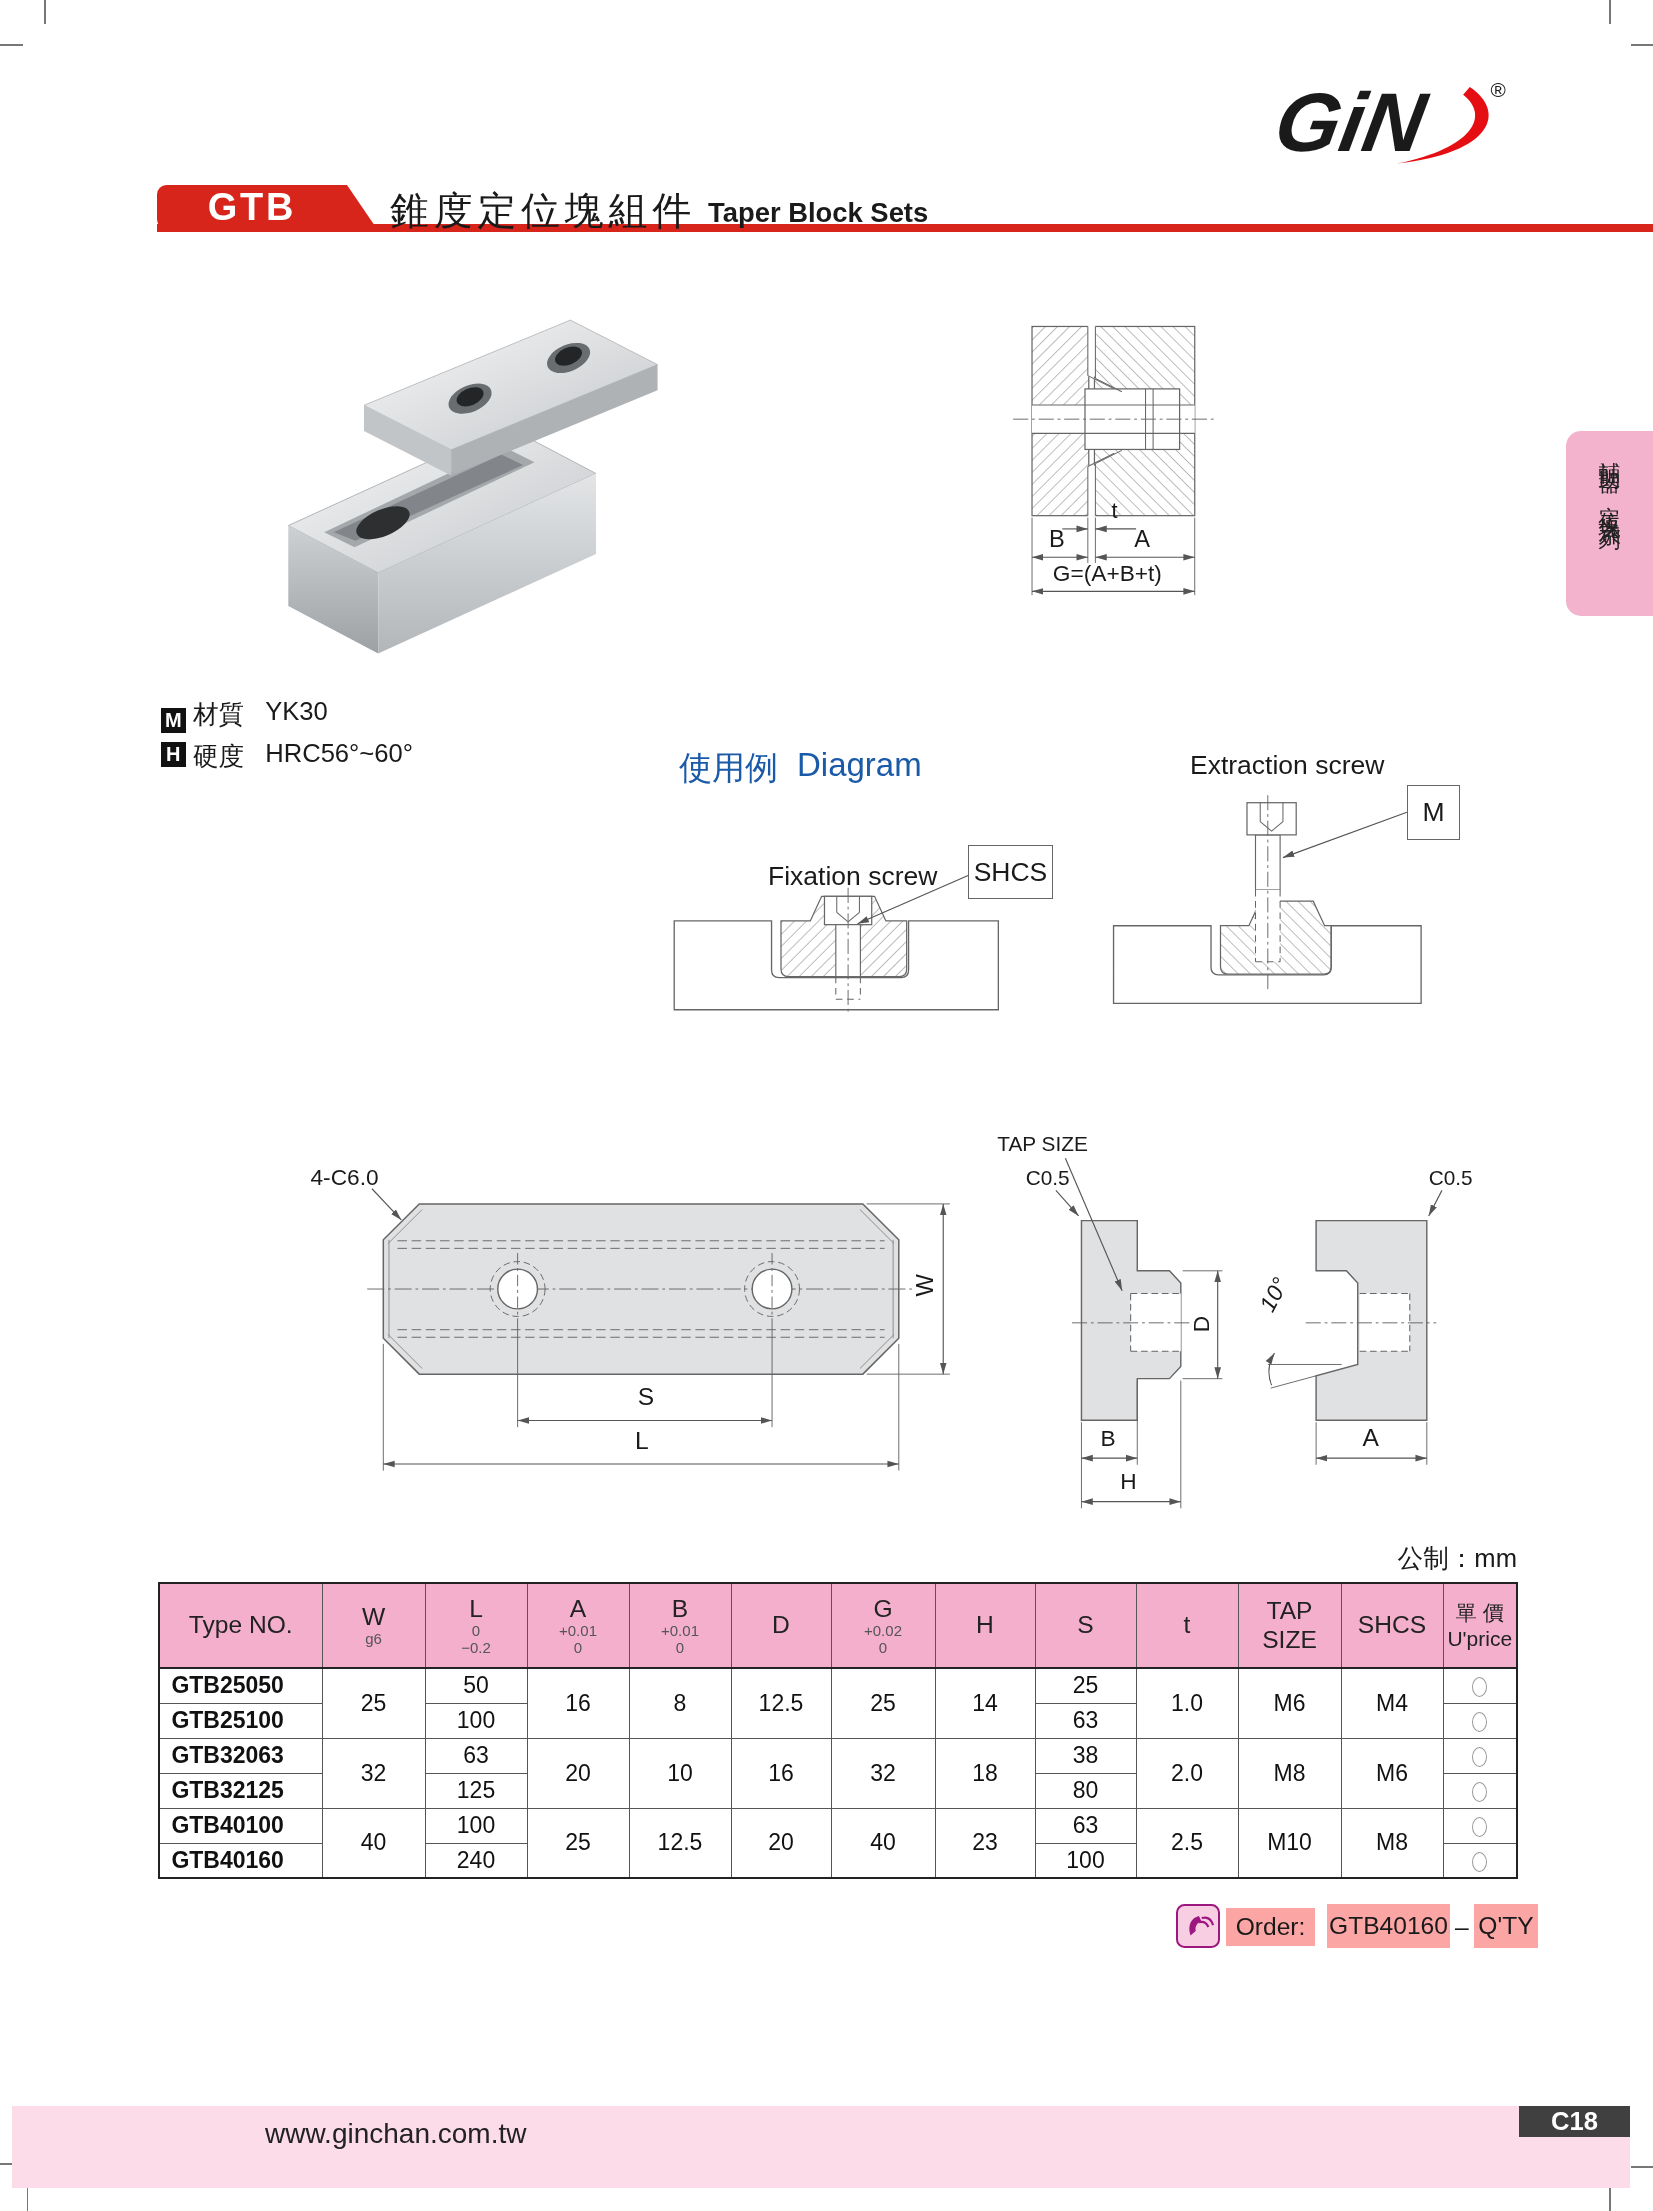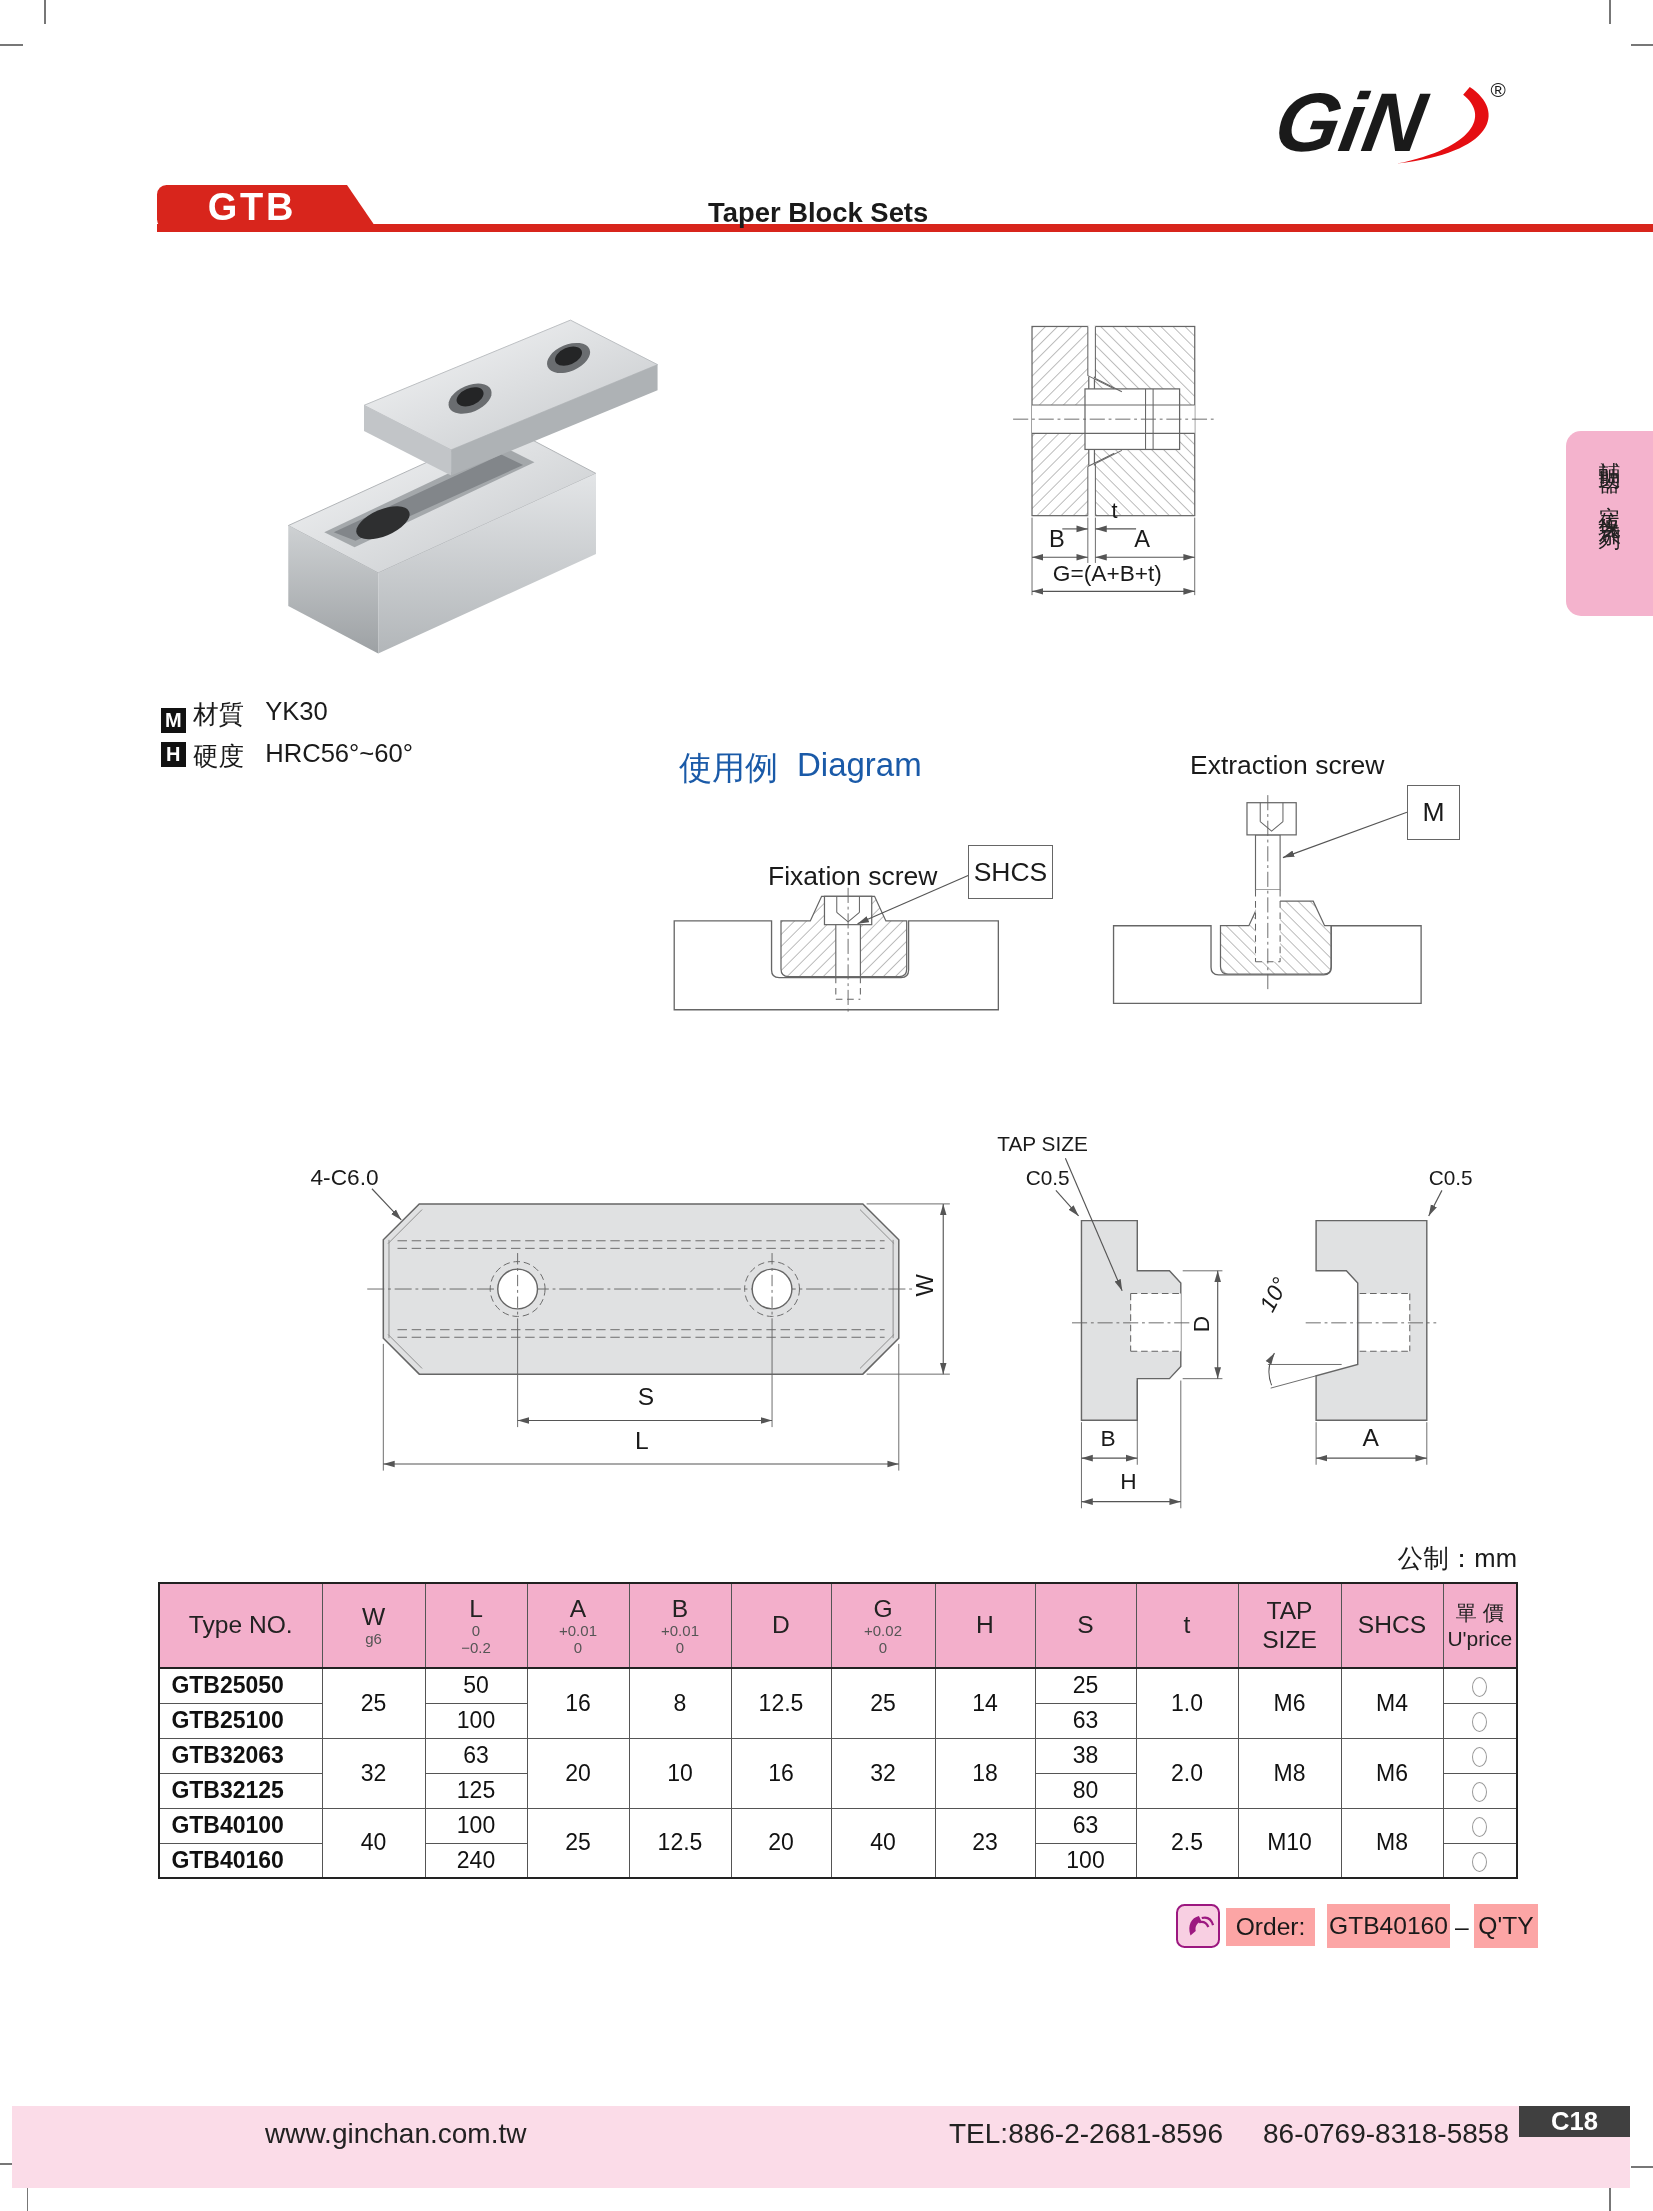--- a/index.html
+++ b/index.html
@@ -124,20 +124,21 @@
     </g>
     <path d="M225,16 C264,42 250,86 148,97 C230,80 246,46 218,24 Z" fill="#E50E12"></path>
     <text x="247" y="26" font-size="22" fill="#E50E12">®</text>
   </svg>
 
   <div class="badge">
     <span class="badge-text">GTB</span>
   </div>
   <div class="badge-slant"></div>
   <div class="redline"></div>
+  <div class="title-zh">錐度定位塊組件</div>
   <div class="title-en">Taper Block Sets</div>
 
   <div class="side-tab">
     <span>輔助器、定位塊系列</span>
   </div>
 
   <svg style="left:222px;top:284px;width:445px;height:379px" viewBox="0 0 470 400">
 
     <polygon points="70,255 300,150 395,200 165,305" fill="url(#gTop)" stroke="#aeb1b4" stroke-width="1"></polygon>
     <polygon points="70,255 165,305 165,390 70,340" fill="url(#gSide)"></polygon>
@@ -480,22 +481,18 @@
   <div class="order-pill" style="left:1327px;top:1904px;width:123px;height:44px">
     <span>GTB40160</span>
   </div>
   <div class="abs" style="left:1455px;top:1913px;font-size:24.6px;color:#1a1a1a">–</div>
   <div class="order-pill" style="left:1474px;top:1904px;width:64px;height:44px">
     <span>Q'TY</span>
   </div>
 
   <div class="footer-bar"></div>
   <div class="footer-web">www.ginchan.com.tw</div>
-  <div class="footer-tel">
-    <span>TEL:886-2-2681-8596</span>
-    <span>86-0769-8318-5858</span>
-  </div>
   <div class="page-code">
     <span>C18</span>
   </div>
 
 </div>
 
 
 </body></html>

